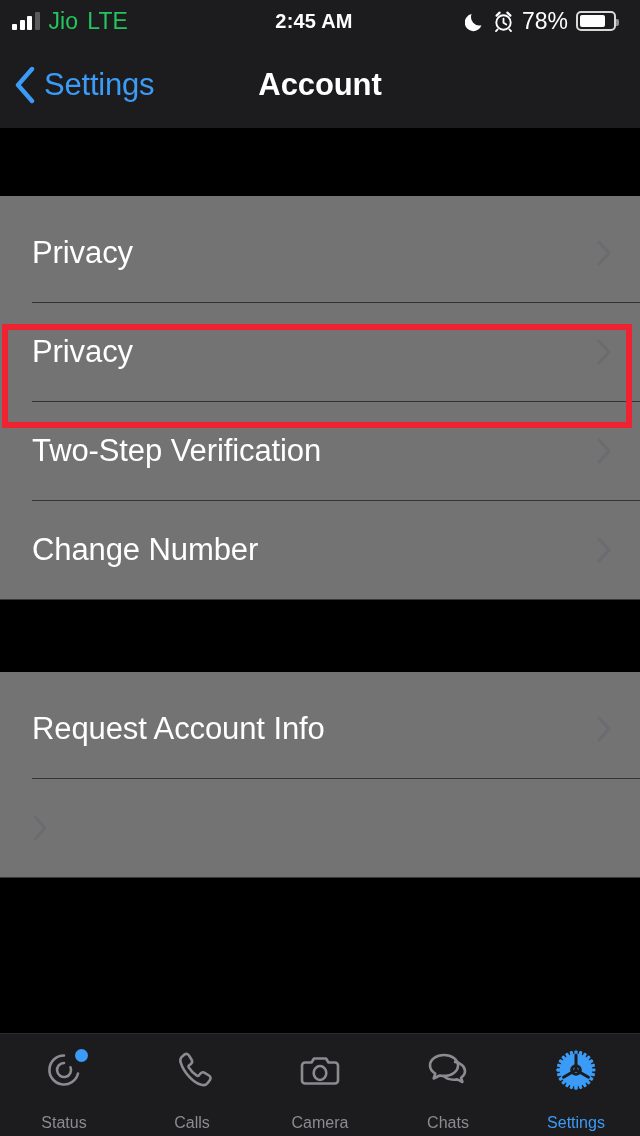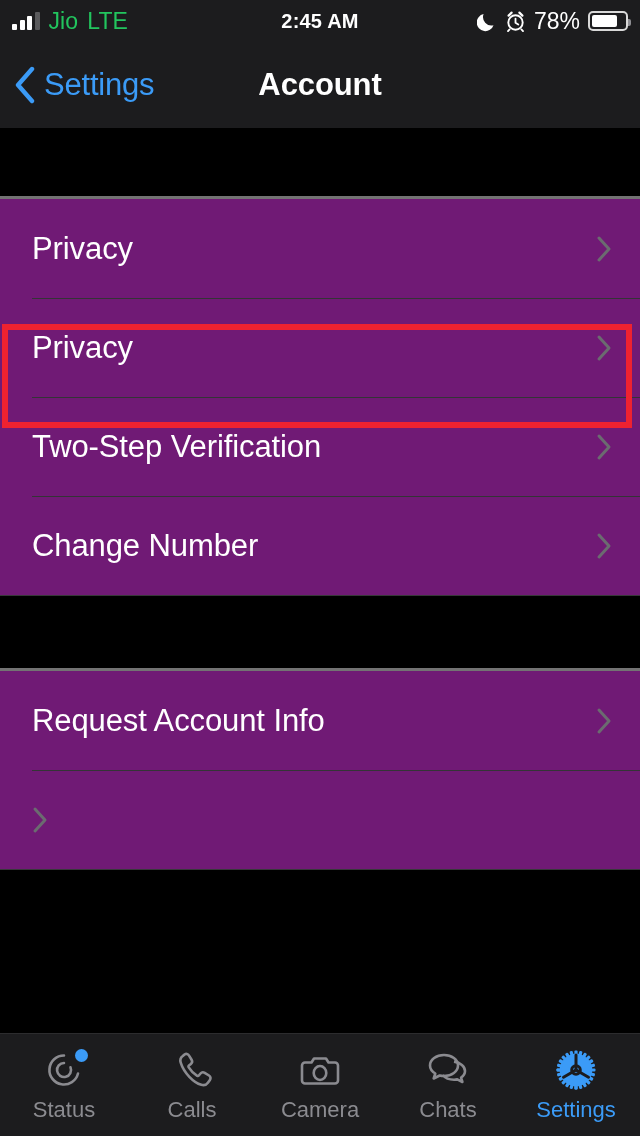--- a/index.html
+++ b/index.html
@@ -41,21 +41,21 @@
   .sb-center {
     flex: 0 0 auto;
     display: flex;
     justify-content: center;
     align-items: center;
   }
   .sb-right {
     display: flex;
     align-items: center;
     justify-content: flex-end;
-    padding-right: 12px;
+    padding-right: 24px;
     gap: 8px;
     flex: 1 1 0;
   }
   .signal {
     display: flex;
     align-items: flex-end;
     gap: 2.5px;
     height: 18px;
   }
   .signal i {
@@ -157,22 +157,22 @@
 
   
   .content {
     position: absolute;
     top: 128px; left: 0;
     width: 640px;
     bottom: 102px;
     background: #000000;
   }
   .group {
-    background: #701a75;
-    border-top: 3px solid #737373;
+    background: #737373;
+    border-top: 7px solid #737373;
     border-bottom: 1px solid #38383a;
   }
   .group.g1 { margin-top: 68px; }
   .group.g2 { margin-top: 72px; }
   .row {
     position: relative;
     height: 99px;
     display: flex;
     align-items: center;
     padding: 0 28px 0 32px;
@@ -235,22 +235,22 @@
   }
   .tab-icon {
     position: relative;
     width: 52px;
     height: 48px;
     display: flex;
     align-items: center;
     justify-content: center;
   }
   .tab-label {
-    margin-top: 3px;
-    font-size: 22px;
+    margin-top: 20px;
+    font-size: 16px;
     color: #8b8b90;
     letter-spacing: 0px;
   }
   .tab.active .tab-label { color: #3b9bf7; }
   .status-badge {
     position: absolute;
     right: 2px;
     top: 3px;
     width: 13px;
     height: 13px;

